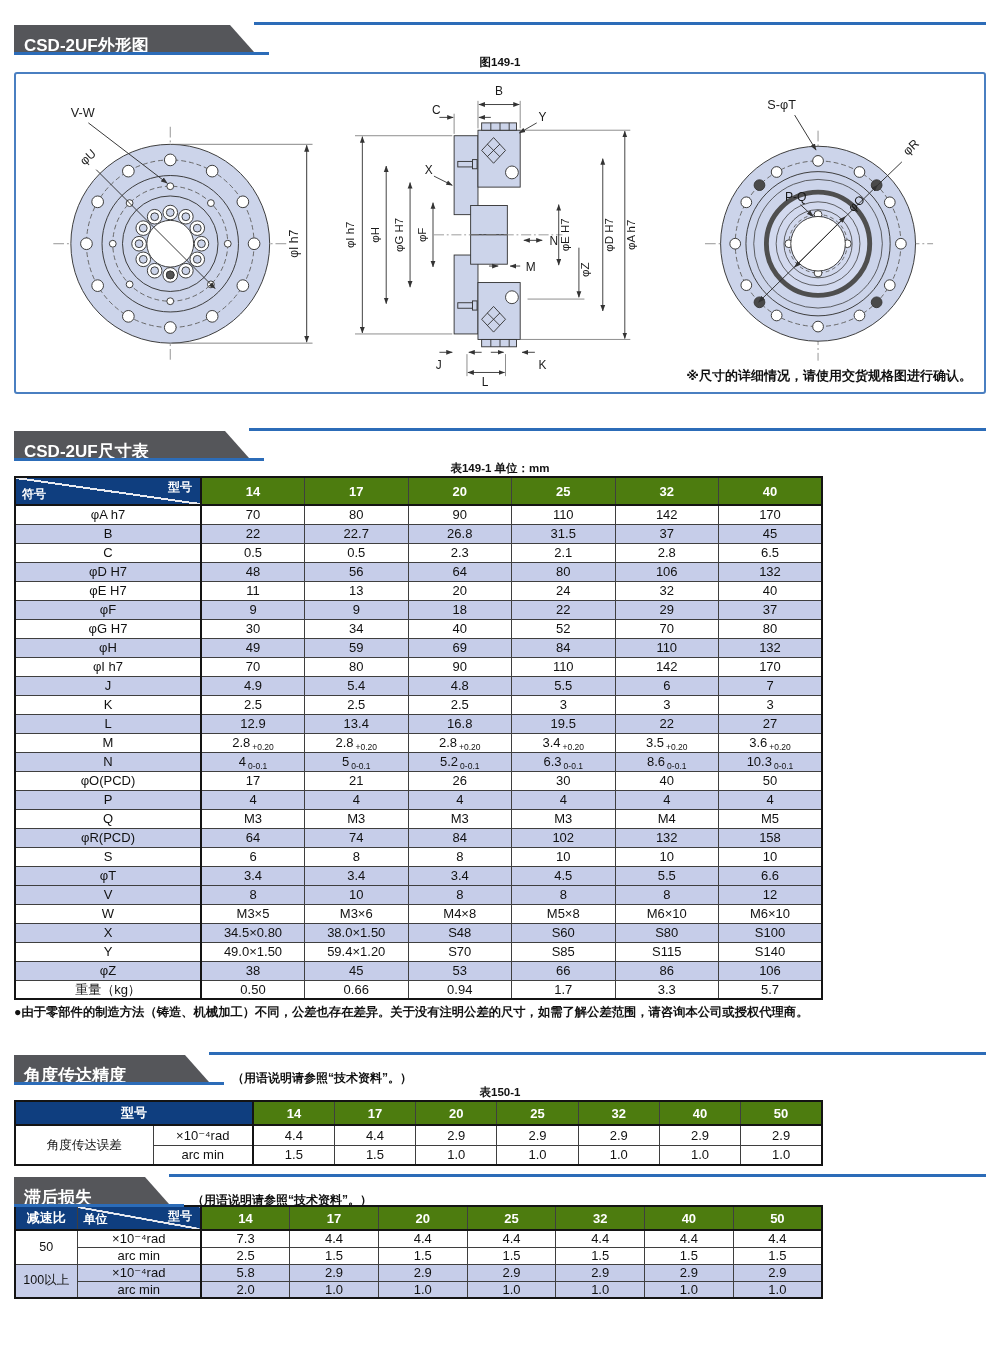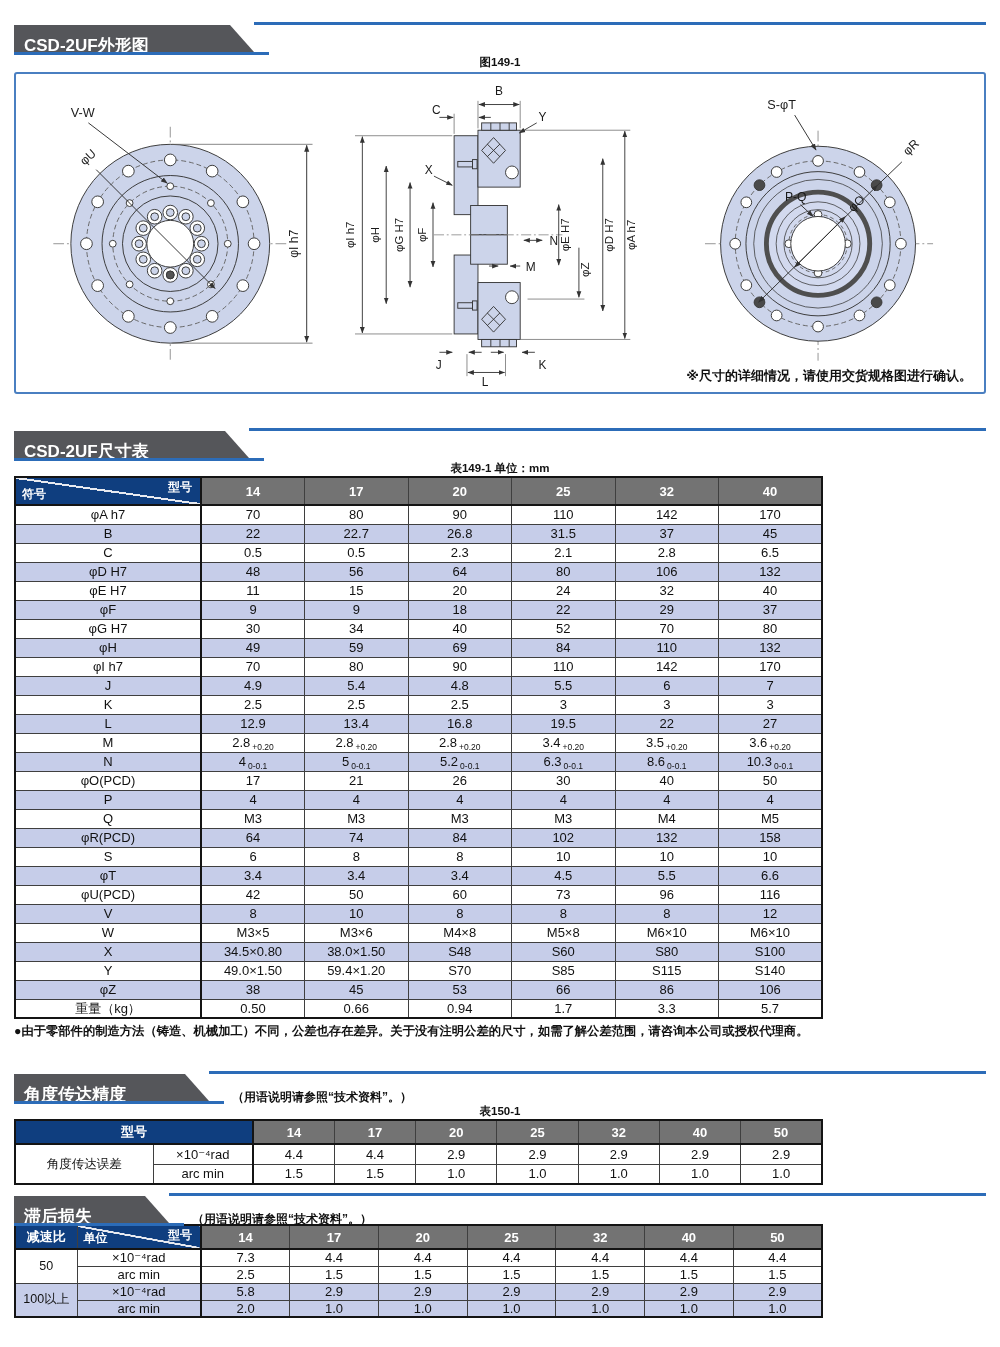--- a/index.html
+++ b/index.html
@@ -23,21 +23,21 @@
              justify-content: space-between; padding: 0 8px; }
   .fig-note { position: absolute; right: 12px; bottom: 7px; font-size: 13px; font-weight: bold; color: #111; }
   svg text { font-family: inherit; font-size: 13px; fill: #1a1a1a; }
   svg text.dim { font-size: 12.5px; }
 
   
   table { border-collapse: collapse; width: 809px; margin: 0 14px; table-layout: fixed; }
   th, td { border: 1px solid #3f3f3f; text-align: center; font-size: 13px; color: #111;
            padding: 0 3px; overflow: hidden; white-space: nowrap; }
   table { border: 2px solid #141414; }
-  thead th { background: #737373; color: #fff; font-weight: bold; height: 27px; border-bottom: 2px solid #141414; }
+  thead th { background: #4d7c0f; color: #fff; font-weight: bold; height: 27px; border-bottom: 2px solid #141414; }
   th.corner, th.corner2, th.corner3 { background: #0f3e7f; position: relative; }
   th.corner { background-image: linear-gradient(to right top,
       transparent calc(50% - 1px), #e8eaf0 calc(50% - 1px), #e8eaf0 calc(50% + 1px), transparent calc(50% + 1px)); }
   th.corner .c-bl { position: absolute; left: 6px; bottom: 1px; font-size: 12px; font-weight: bold; }
   th.corner .c-tr { position: absolute; right: 8px; top: 1px; font-size: 12px; font-weight: bold; }
   tr.alt td { background: #c6cde9; }
   td.sym { font-size: 13px; }
   .tol { display: inline-flex; flex-direction: row; vertical-align: -3px; margin-left: 2px;
          font-size: 8.5px; line-height: 8px; text-align: left; }
 
@@ -340,21 +340,21 @@
           <td>48</td>
           <td>56</td>
           <td>64</td>
           <td>80</td>
           <td>106</td>
           <td>132</td>
         </tr>
         <tr class="">
           <td class="sym">φE H7</td>
           <td>11</td>
-          <td>15</td>
+          <td>13</td>
           <td>20</td>
           <td>24</td>
           <td>32</td>
           <td>40</td>
         </tr>
         <tr class="alt">
           <td class="sym">φF</td>
           <td>9</td>
           <td>9</td>
           <td>18</td>
@@ -516,29 +516,20 @@
           <td>10</td>
         </tr>
         <tr class="alt">
           <td class="sym">φT</td>
           <td>3.4</td>
           <td>3.4</td>
           <td>3.4</td>
           <td>4.5</td>
           <td>5.5</td>
           <td>6.6</td>
-        </tr>
-        <tr class="">
-          <td class="sym">φU(PCD)</td>
-          <td>42</td>
-          <td>50</td>
-          <td>60</td>
-          <td>73</td>
-          <td>96</td>
-          <td>116</td>
         </tr>
         <tr class="alt">
           <td class="sym">V</td>
           <td>8</td>
           <td>10</td>
           <td>8</td>
           <td>8</td>
           <td>8</td>
           <td>12</td>
         </tr>

